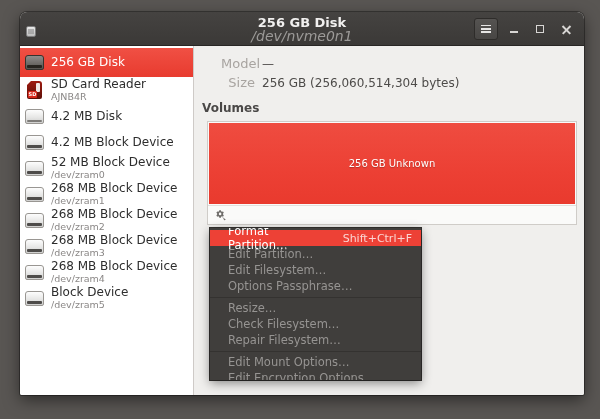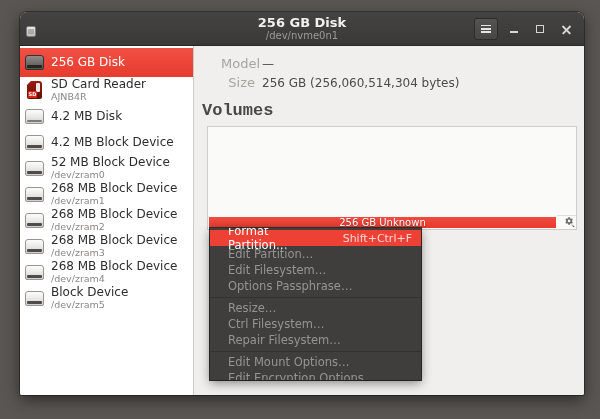--- a/index.html
+++ b/index.html
@@ -33,21 +33,21 @@
     position:absolute; left:6px; top:14px; width:10px; height:11px;
     background:linear-gradient(#e9e9e9,#bdbdbd);
     border:1px solid #7c7c7c; border-radius:2px;
   }
   .app-icon:after {
     content:""; position:absolute; left:1px; top:2px; right:1px; bottom:2px;
     background:#8f8f8f; opacity:.6;
   }
   .title-block { position:absolute; left:0; right:0; top:3px; text-align:center; pointer-events:none; }
   .title { font-size:13px; font-weight:bold; color:#f1f0ef; line-height:15px; }
-  .subtitle { font-size:10px; color:#9c9a98; line-height:12px; }
+  .subtitle { font-size:14px; color:#9c9a98; line-height:12px;font-style:italic; }
   .controls { position:absolute; right:8px; top:0; height:34px; display:flex; align-items:center; gap:6px; }
   .menu-btn {
     width:24px; height:22px; border-radius:3px;
     background:linear-gradient(#555351,#484644);
     border:1px solid #2e2c2a;
     display:flex; align-items:center; justify-content:center;
     cursor:default;
   }
   .hamburger { width:10px; height:8px;
     background:repeating-linear-gradient(#e6e5e4 0 1.5px, transparent 1.5px 3.2px);
@@ -106,25 +106,25 @@
     background:#d8281a; border-radius:1px;
     color:#fff; font-size:5px; font-weight:bold; line-height:7px; text-align:center;
   }
   .sd-wrap { width:19px; display:flex; justify-content:center; flex:0 0 19px; }
 
   
   .main { flex:1; background:#f0efed; padding-top:8px; position:relative; }
   .info-row { display:flex; align-items:baseline; padding:2px 0 2px 8px; }
   .info-label { width:34px; text-align:right; font-size:13px; color:#a8a4a0; flex:0 0 34px;margin-left:19px; }
   .info-value { font-size:12px; color:#4d4b49; margin-left:7px; }
-  .volumes-header { font-size:17px; font-weight:bold; color:#4a4847; margin:9px 0 6px 8px;font-family:Liberation Mono, monospace; }
+  .volumes-header { font-size:12px; font-weight:bold; color:#4a4847; margin:9px 0 6px 8px; }
   .volume-frame {
     margin-left:13px; width:370px; height:104px;
     border:1px solid #cfccc8; background:#fafaf9;
-    display:flex; flex-direction:row;align-items:flex-end;
+    display:flex; flex-direction:column;
   }
   .volume-red {
     flex:1; margin:1px; background:linear-gradient(#ef4c40 0%, #ec4034 60%, #e93a2e 100%);
     display:flex; align-items:center; justify-content:center;
   }
   .volume-label { font-size:10px; color:#ffffff; text-shadow:0 1px 1px rgba(0,0,0,.25); }
   .volume-toolbar {
     flex:0 0 19px; display:flex; align-items:center; padding-left:6px;
     background:#fafaf9; border-top:1px solid #e2dfdc;
   }
@@ -303,21 +303,21 @@
       <span>Edit Filesystem…</span>
     </div>
     <div class="menu-item">
       <span>Options Passphrase…</span>
     </div>
     <div class="menu-sep"></div>
     <div class="menu-item">
       <span>Resize…</span>
     </div>
     <div class="menu-item">
-      <span>Ctrl Filesystem…</span>
+      <span>Check Filesystem…</span>
     </div>
     <div class="menu-item">
       <span>Repair Filesystem…</span>
     </div>
     <div class="menu-sep"></div>
     <div class="menu-item">
       <span>Edit Mount Options…</span>
     </div>
     <div class="menu-item">
       <span>Edit Encryption Options…</span>

